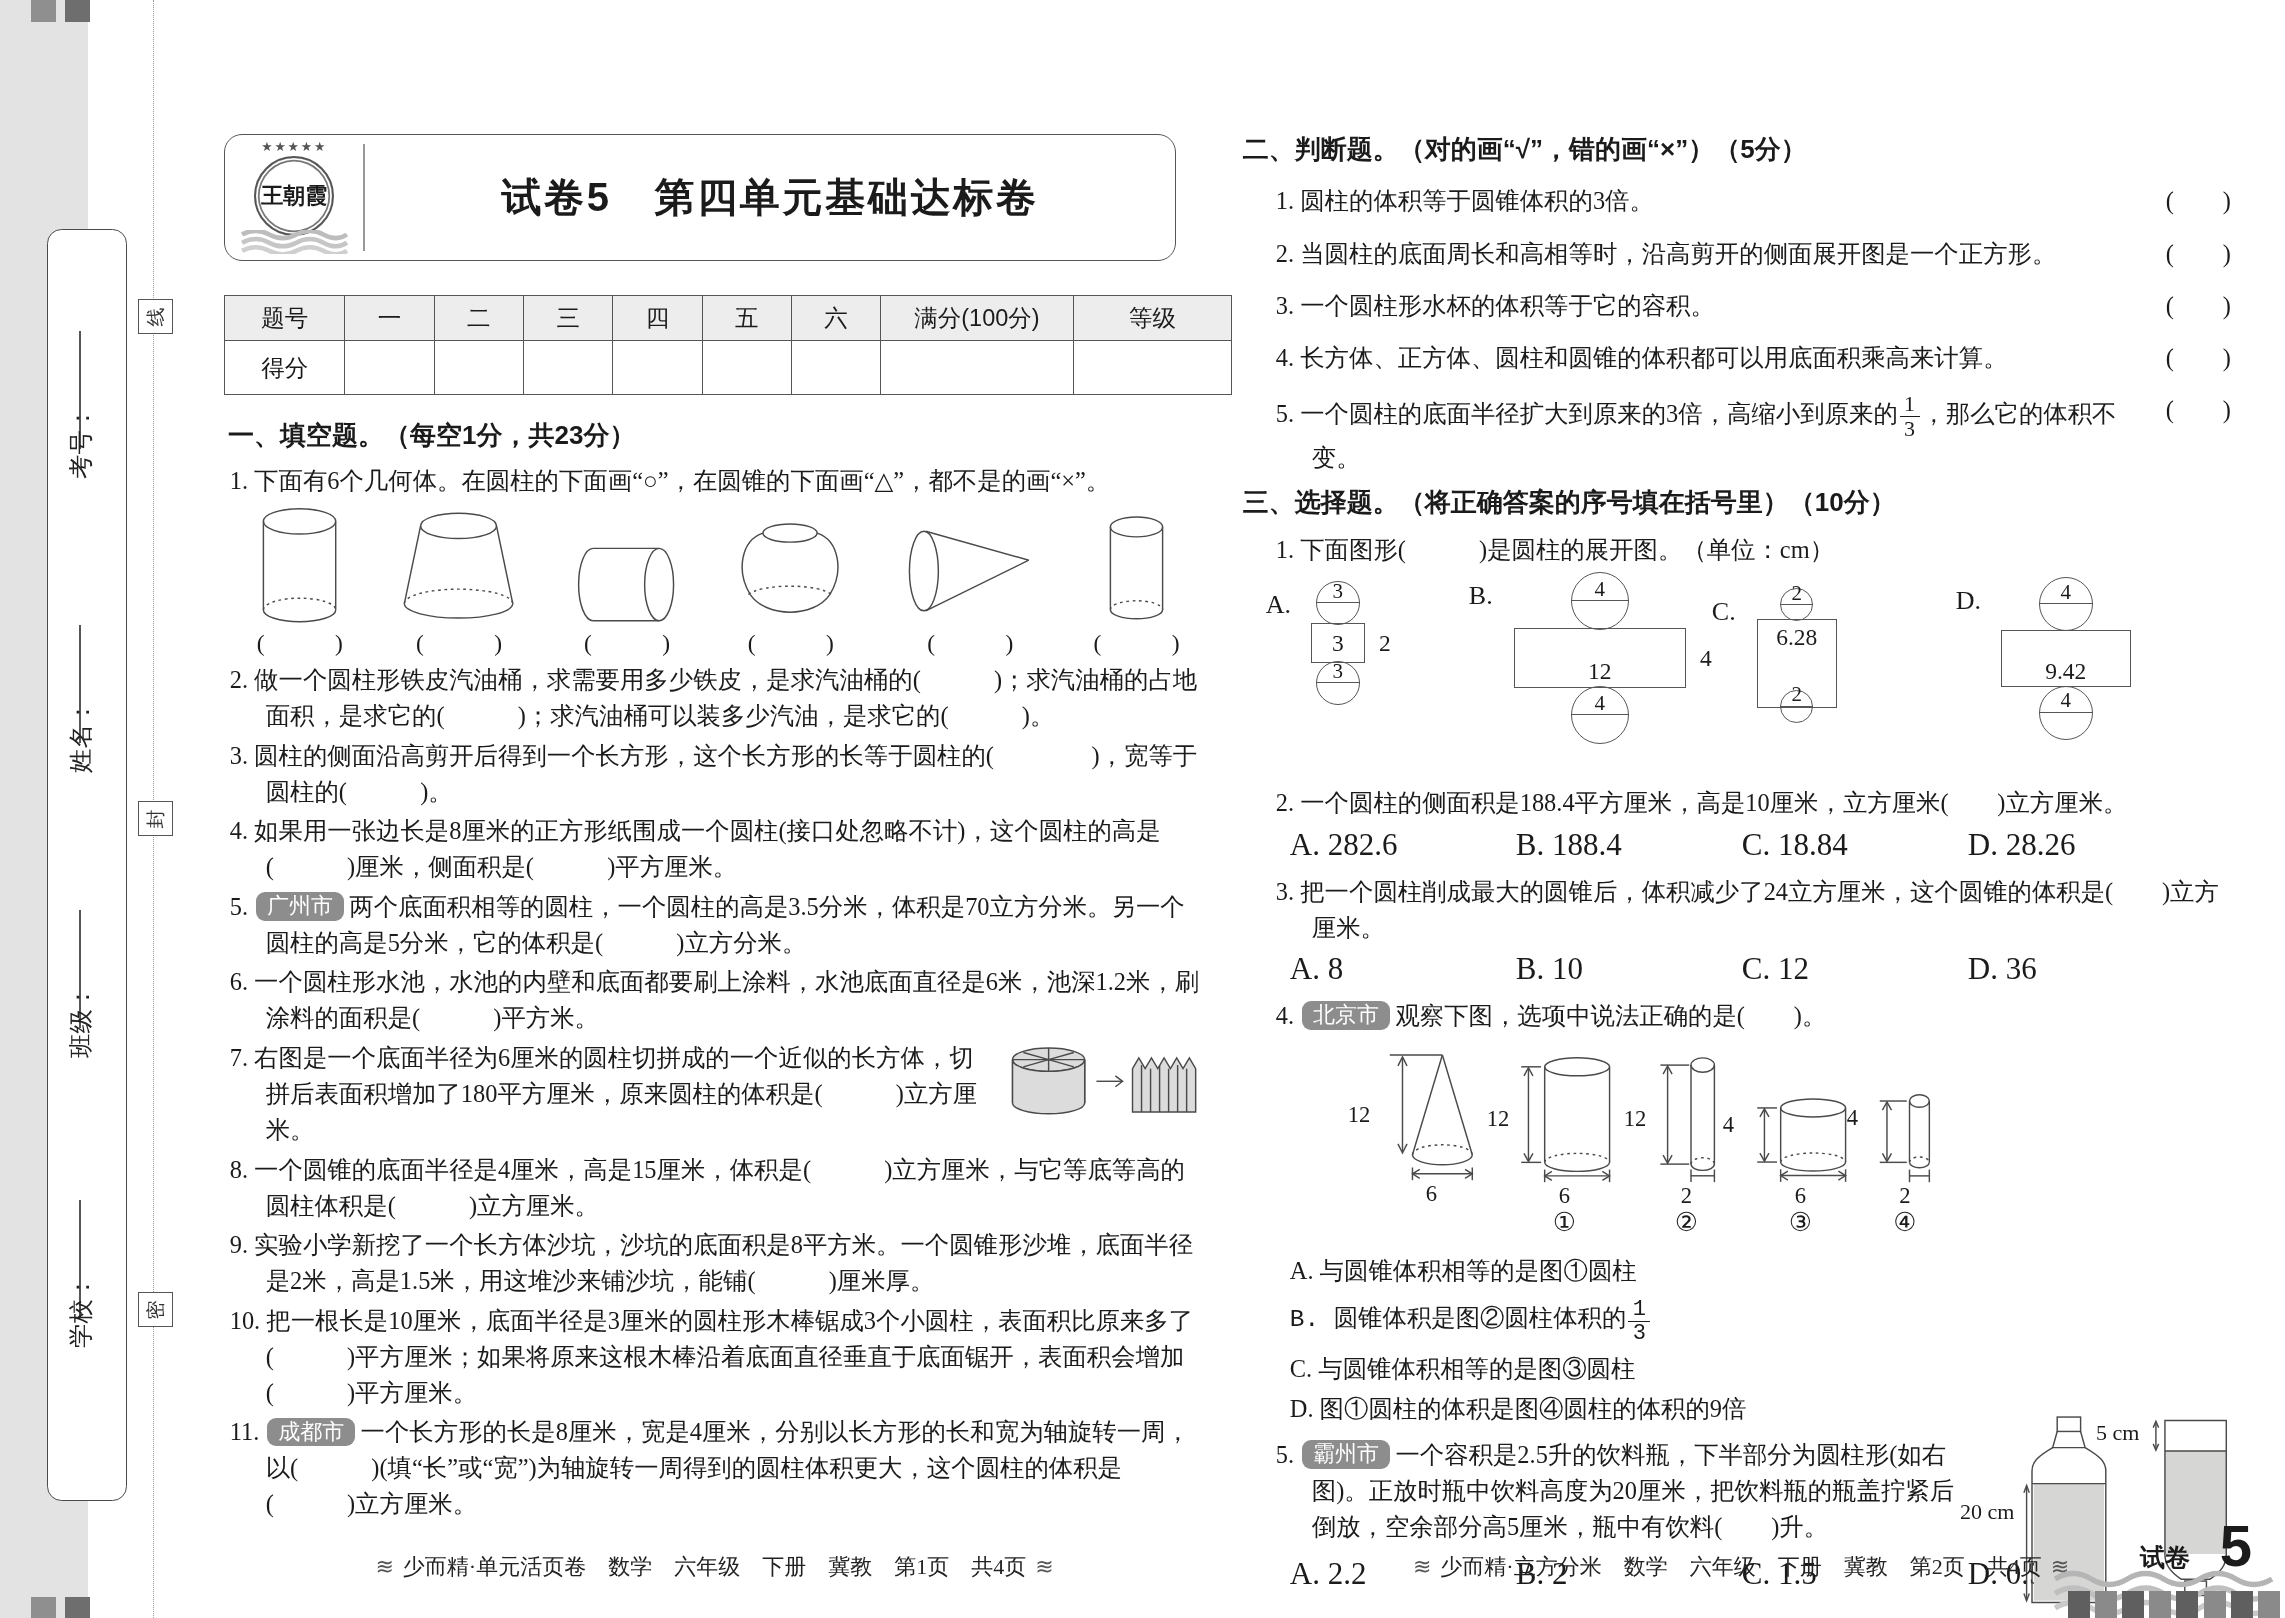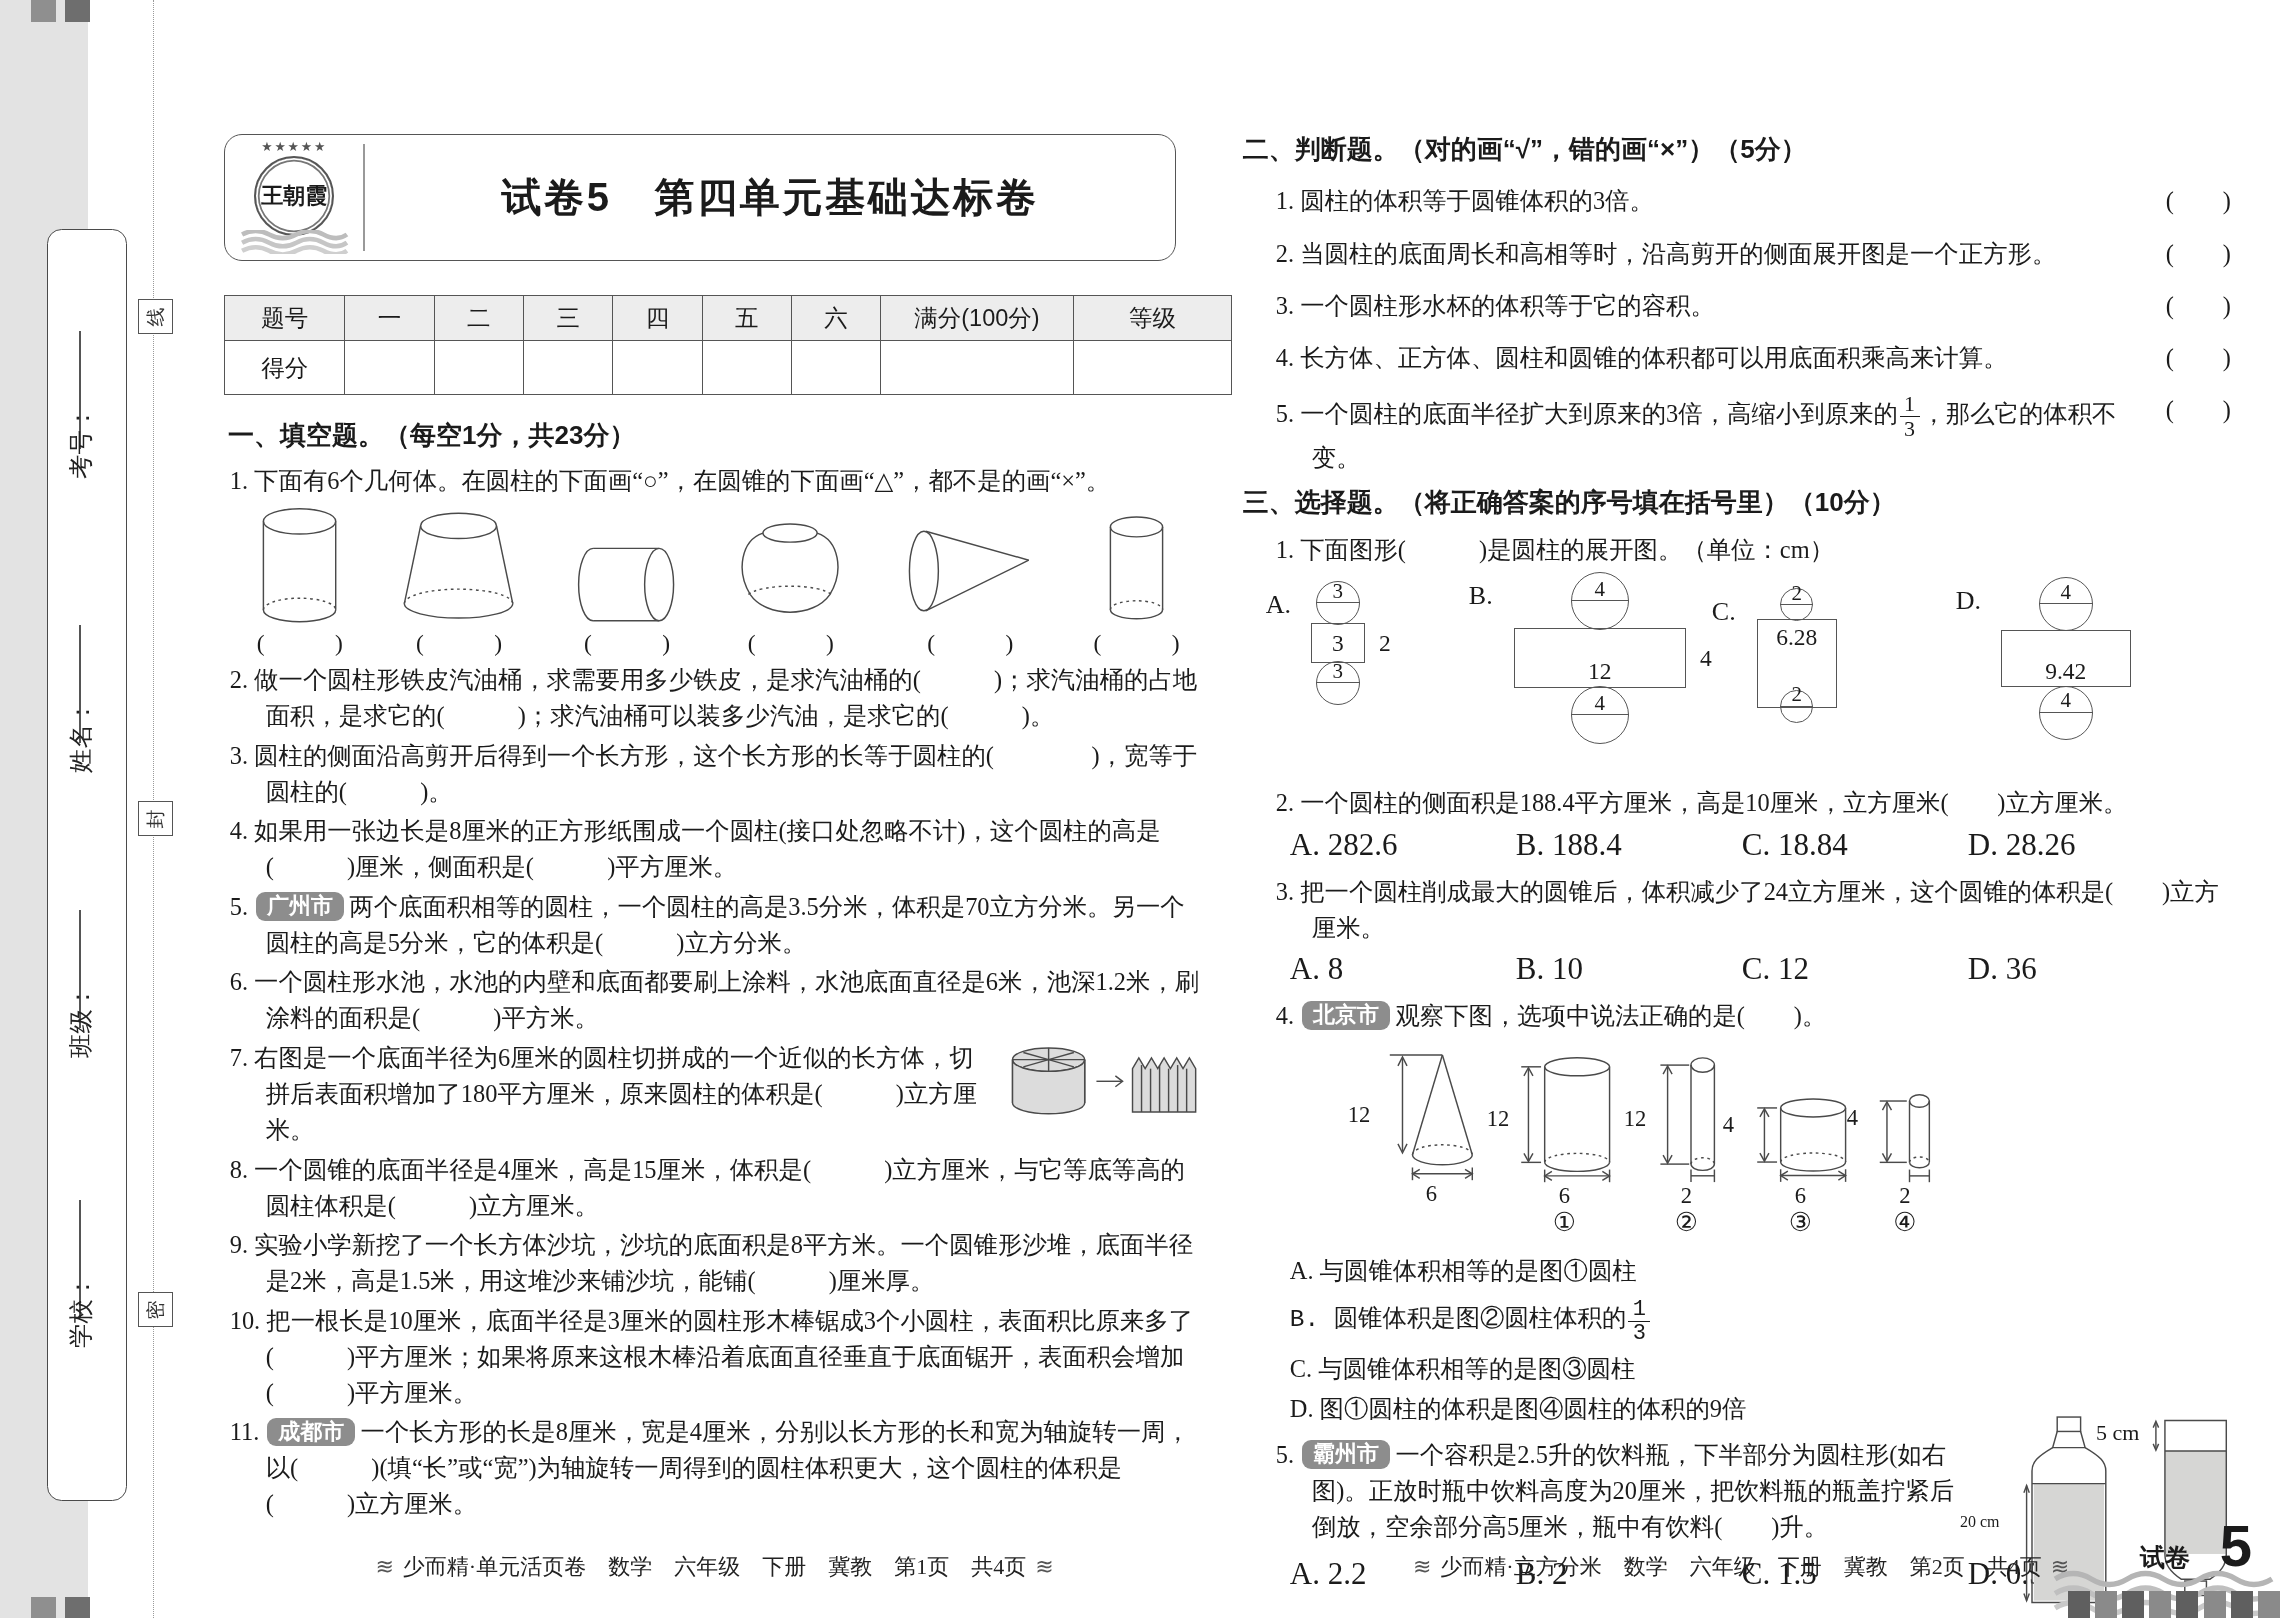--- a/index.html
+++ b/index.html
@@ -51,21 +51,21 @@
   table.score tr.h td{height:42px;background:#ededed;}
   table.score tr.b td{height:51px;background:#fff;}
   
   .sec-title{font-family:"Liberation Sans","DejaVu Sans",sans-serif;font-weight:bold;font-size:26px;}
   .pl .s1t{position:absolute;left:11px;top:418px;}
   .flow{position:absolute;left:12.7px;top:463px;width:972px;}
   .q{font-size:24.4px;line-height:36px;margin:0 0 3.6px 0;padding-left:36px;text-indent:-36px;}
   .qno{display:inline;}
   .badge{display:inline-block;background:#8d8d8d;color:#fff;border-radius:9px;
     padding:0px 11px 1.8px;font-family:"Liberation Sans","DejaVu Sans",sans-serif;
-    font-size:22px;line-height:27px;margin:0 5.4px 0 1.8px;text-indent:0;vertical-align:1.8px;font-weight:bold;}
+    font-size:22px;line-height:27px;margin:0 5.4px 0 1.8px;text-indent:0;vertical-align:1.8px;}
   
   .fig svg line,.fig svg path,.fig svg ellipse,.fig svg rect,.fig svg polyline{
     stroke:#4a4a4a;fill:none;stroke-width:1.6px;}
   .fig svg .dash{stroke-dasharray:3,4;}
   .fig svg .fill{fill:#d6d6d4;stroke:none;}
   .fig svg .fill2{fill:#dcdcdc;stroke:#4a4a4a;}
   
   .solids{display:flex;justify-content:space-between;align-items:flex-end;
     height:154px;margin:1.8px 0 5.4px 27px;width:923px;}
   .solid{display:flex;flex-direction:column;align-items:center;}
@@ -103,21 +103,21 @@
   .fcell{position:absolute;bottom:11px;display:flex;flex-direction:column;align-items:center;}
   .fcell .blab{font-size:22.6px;line-height:23.5px;margin-top:0px;}
   .fcell .tag{font-size:26px;line-height:29px;margin-top:0px;
     font-family:"Liberation Sans","DejaVu Sans",sans-serif;}
   .fcell .vlab{position:absolute;font-size:22.6px;}
   
   .q5wrap{position:relative;padding-right:262px;}
   .bottles{position:absolute;right:1.8px;top:-22px;width:258px;height:213px;}
   .bottles .b1{position:absolute;left:52px;top:0;}
   .bottles .b2{position:absolute;left:181px;top:0;}
-  .bottles .l20{position:absolute;left:-11px;top:98px;font-size:16px;}
+  .bottles .l20{position:absolute;left:-11px;top:84px;font-size:22px;}
   .bottles .l5{position:absolute;left:125px;top:5.4px;font-size:22px;}
   
   .corner{position:absolute;right:25px;top:1516px;width:199px;height:100px;text-decoration:underline;}
   .corner .cw{position:absolute;left:-9px;top:54px;}
   .corner .cl{position:absolute;right:71px;top:25px;font-size:25px;font-weight:bold;
     font-family:"Liberation Sans","DejaVu Sans",sans-serif;}
   .corner .cn{position:absolute;right:9px;top:-3.6px;font-size:58px;font-weight:bold;
     font-family:"Liberation Sans","DejaVu Sans",sans-serif;}
   .brmark{position:absolute;top:1591px;width:22px;height:27px;}
 </style>

